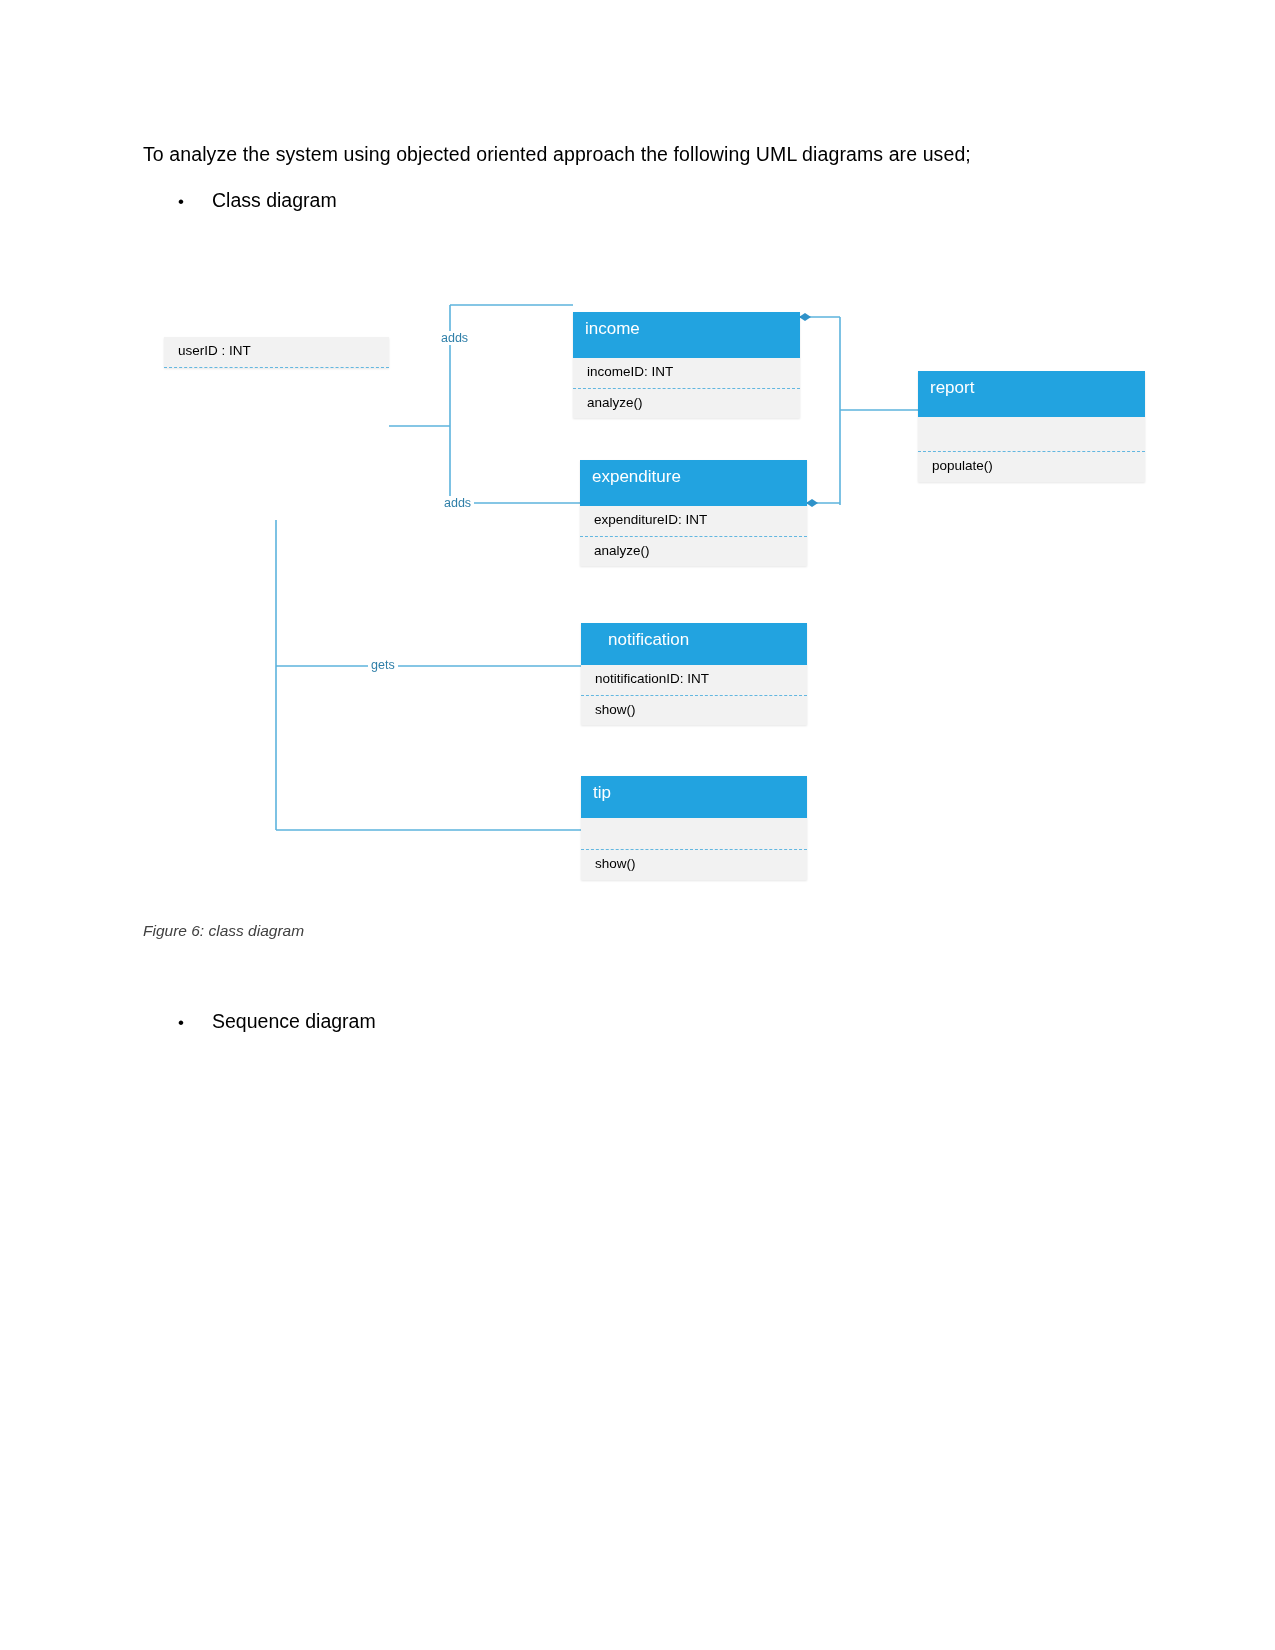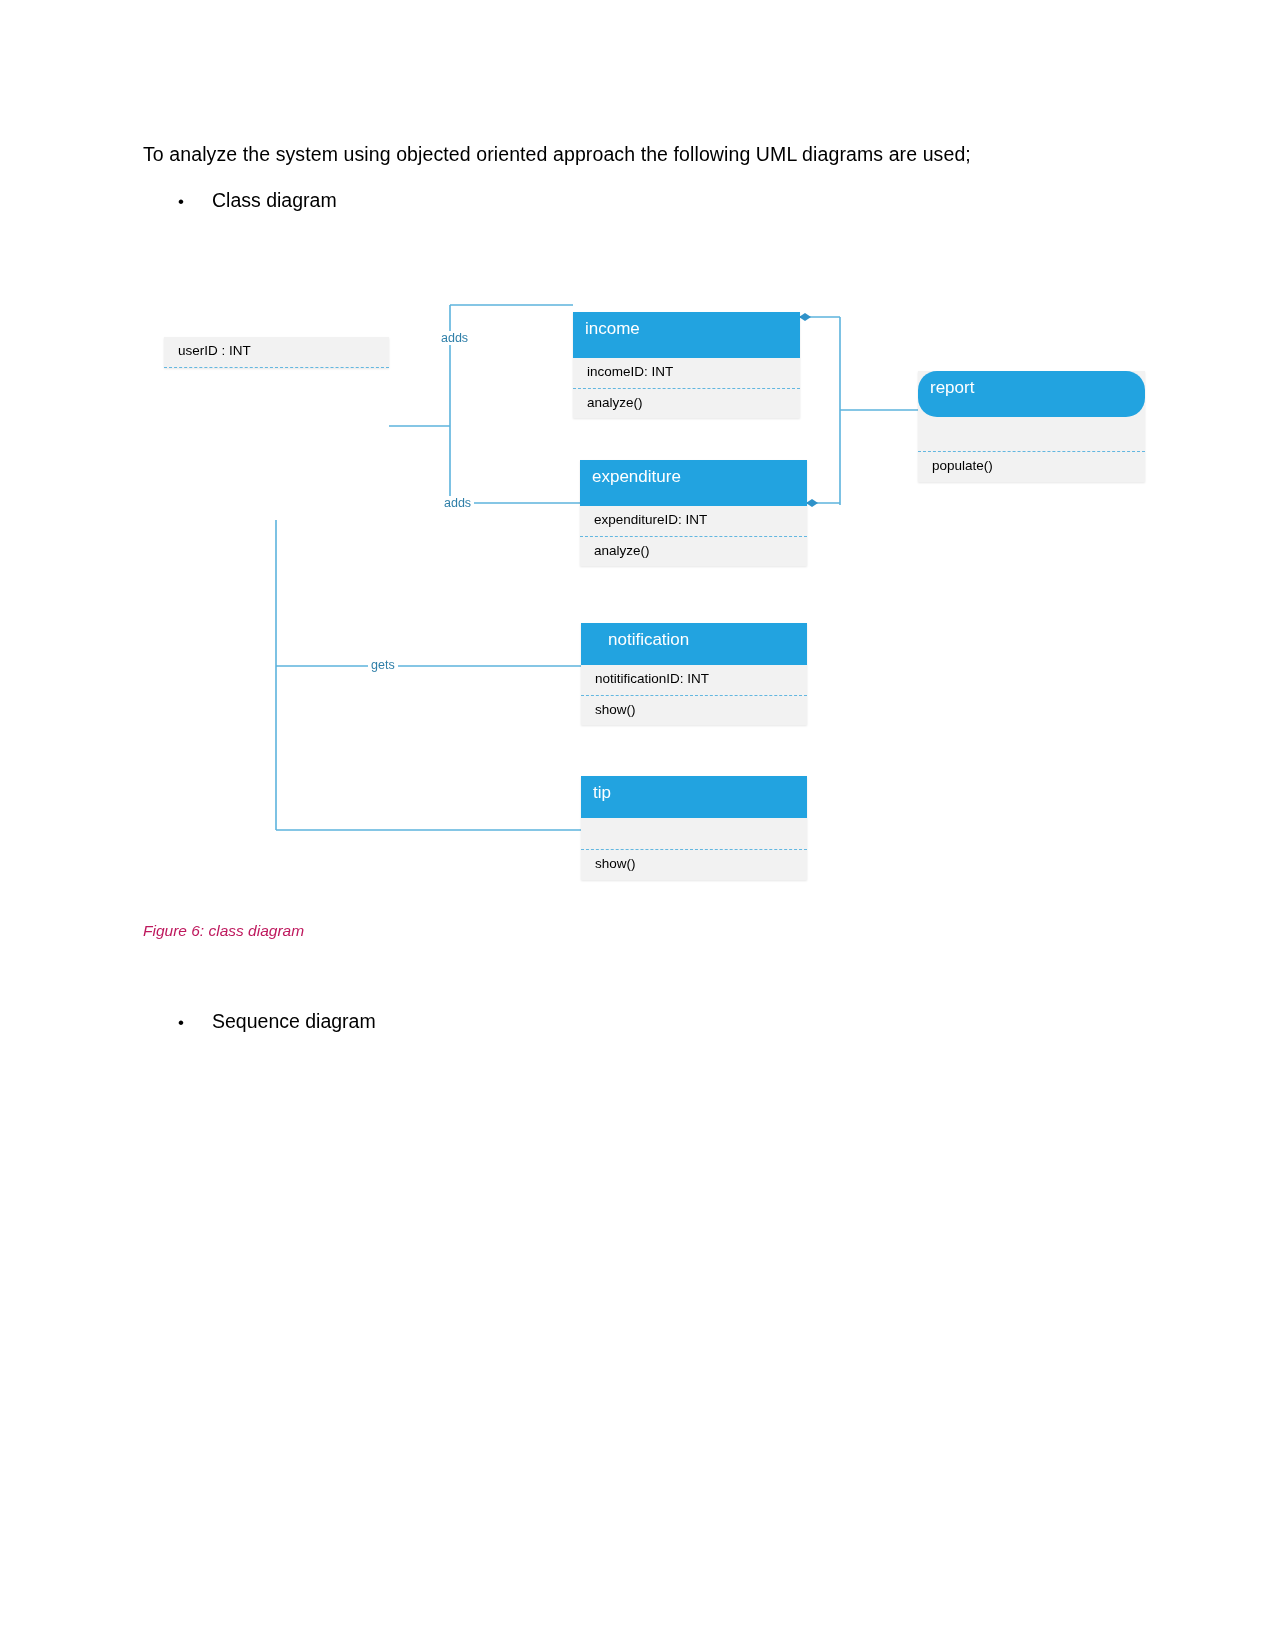--- a/index.html
+++ b/index.html
@@ -49,21 +49,21 @@
   }
   #bullet-class { left: 178px; top: 189px; }
   #bullet-sequence { left: 178px; top: 1010px; }
 
   .figure-caption {
     position: absolute;
     left: 143px;
     top: 922px;
     font-size: 15.5px;
     font-style: italic;
-    color: #be185d;
+    color: #404040;
     white-space: nowrap;
   }
 
   
   .diagram {
     position: absolute;
     left: 0px;
     top: 220px;
     width: 1275px;
     height: 700px;
@@ -112,21 +112,21 @@
   #class-expenditure { left: 580px;  top: 240px; width: 227px; }
   #class-notification{ left: 581px;  top: 403px; width: 226px; }
   #class-tip         { left: 581px;  top: 556px; width: 226px; }
   #class-report      { left: 918px;  top: 151px; width: 227px; }
 
   #class-user .uml-header        { height: 42px; }
   #class-income .uml-header      { height: 46px; }
   #class-expenditure .uml-header { height: 46px; }
   #class-notification .uml-header{ height: 42px; padding-left: 27px; }
   #class-tip .uml-header         { height: 42px; }
-  #class-report .uml-header      { height: 46px; border-radius: 19px; }
+  #class-report .uml-header      { height: 46px; }
 
   #class-tip .uml-attrs          { height: 32px; padding-top: 0; padding-bottom: 0; }
   #class-report .uml-attrs       { height: 35px; padding-top: 0; padding-bottom: 0; }
 
   
   .rel-label {
     position: absolute;
     font-size: 12.5px;
     color: #2f7fa8;
     background: #ffffff;

